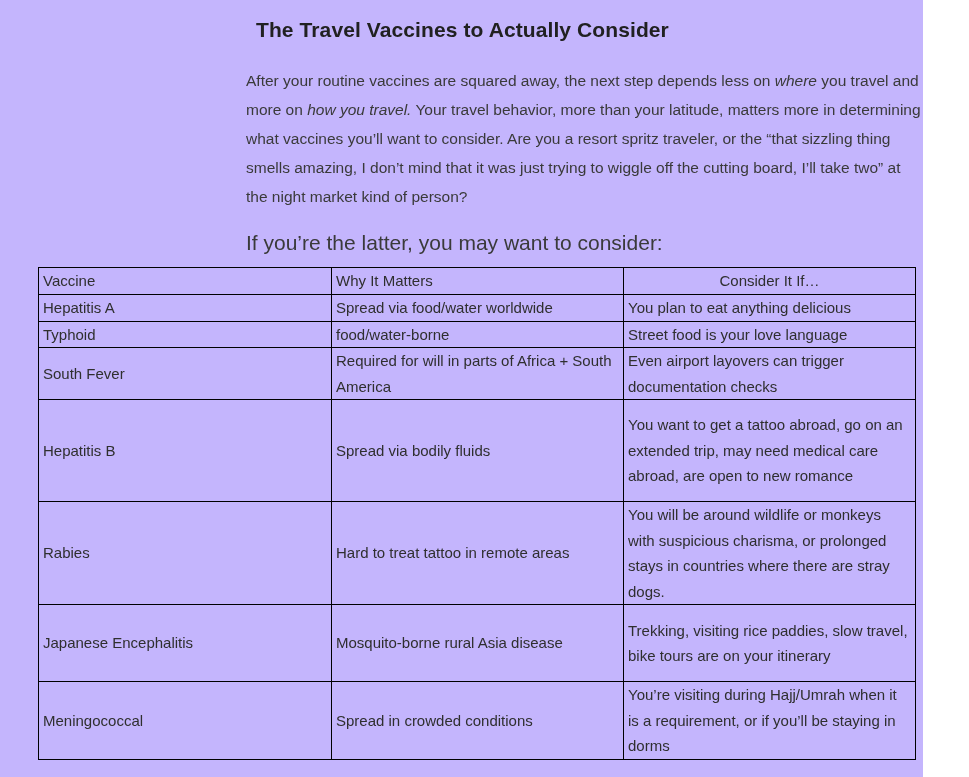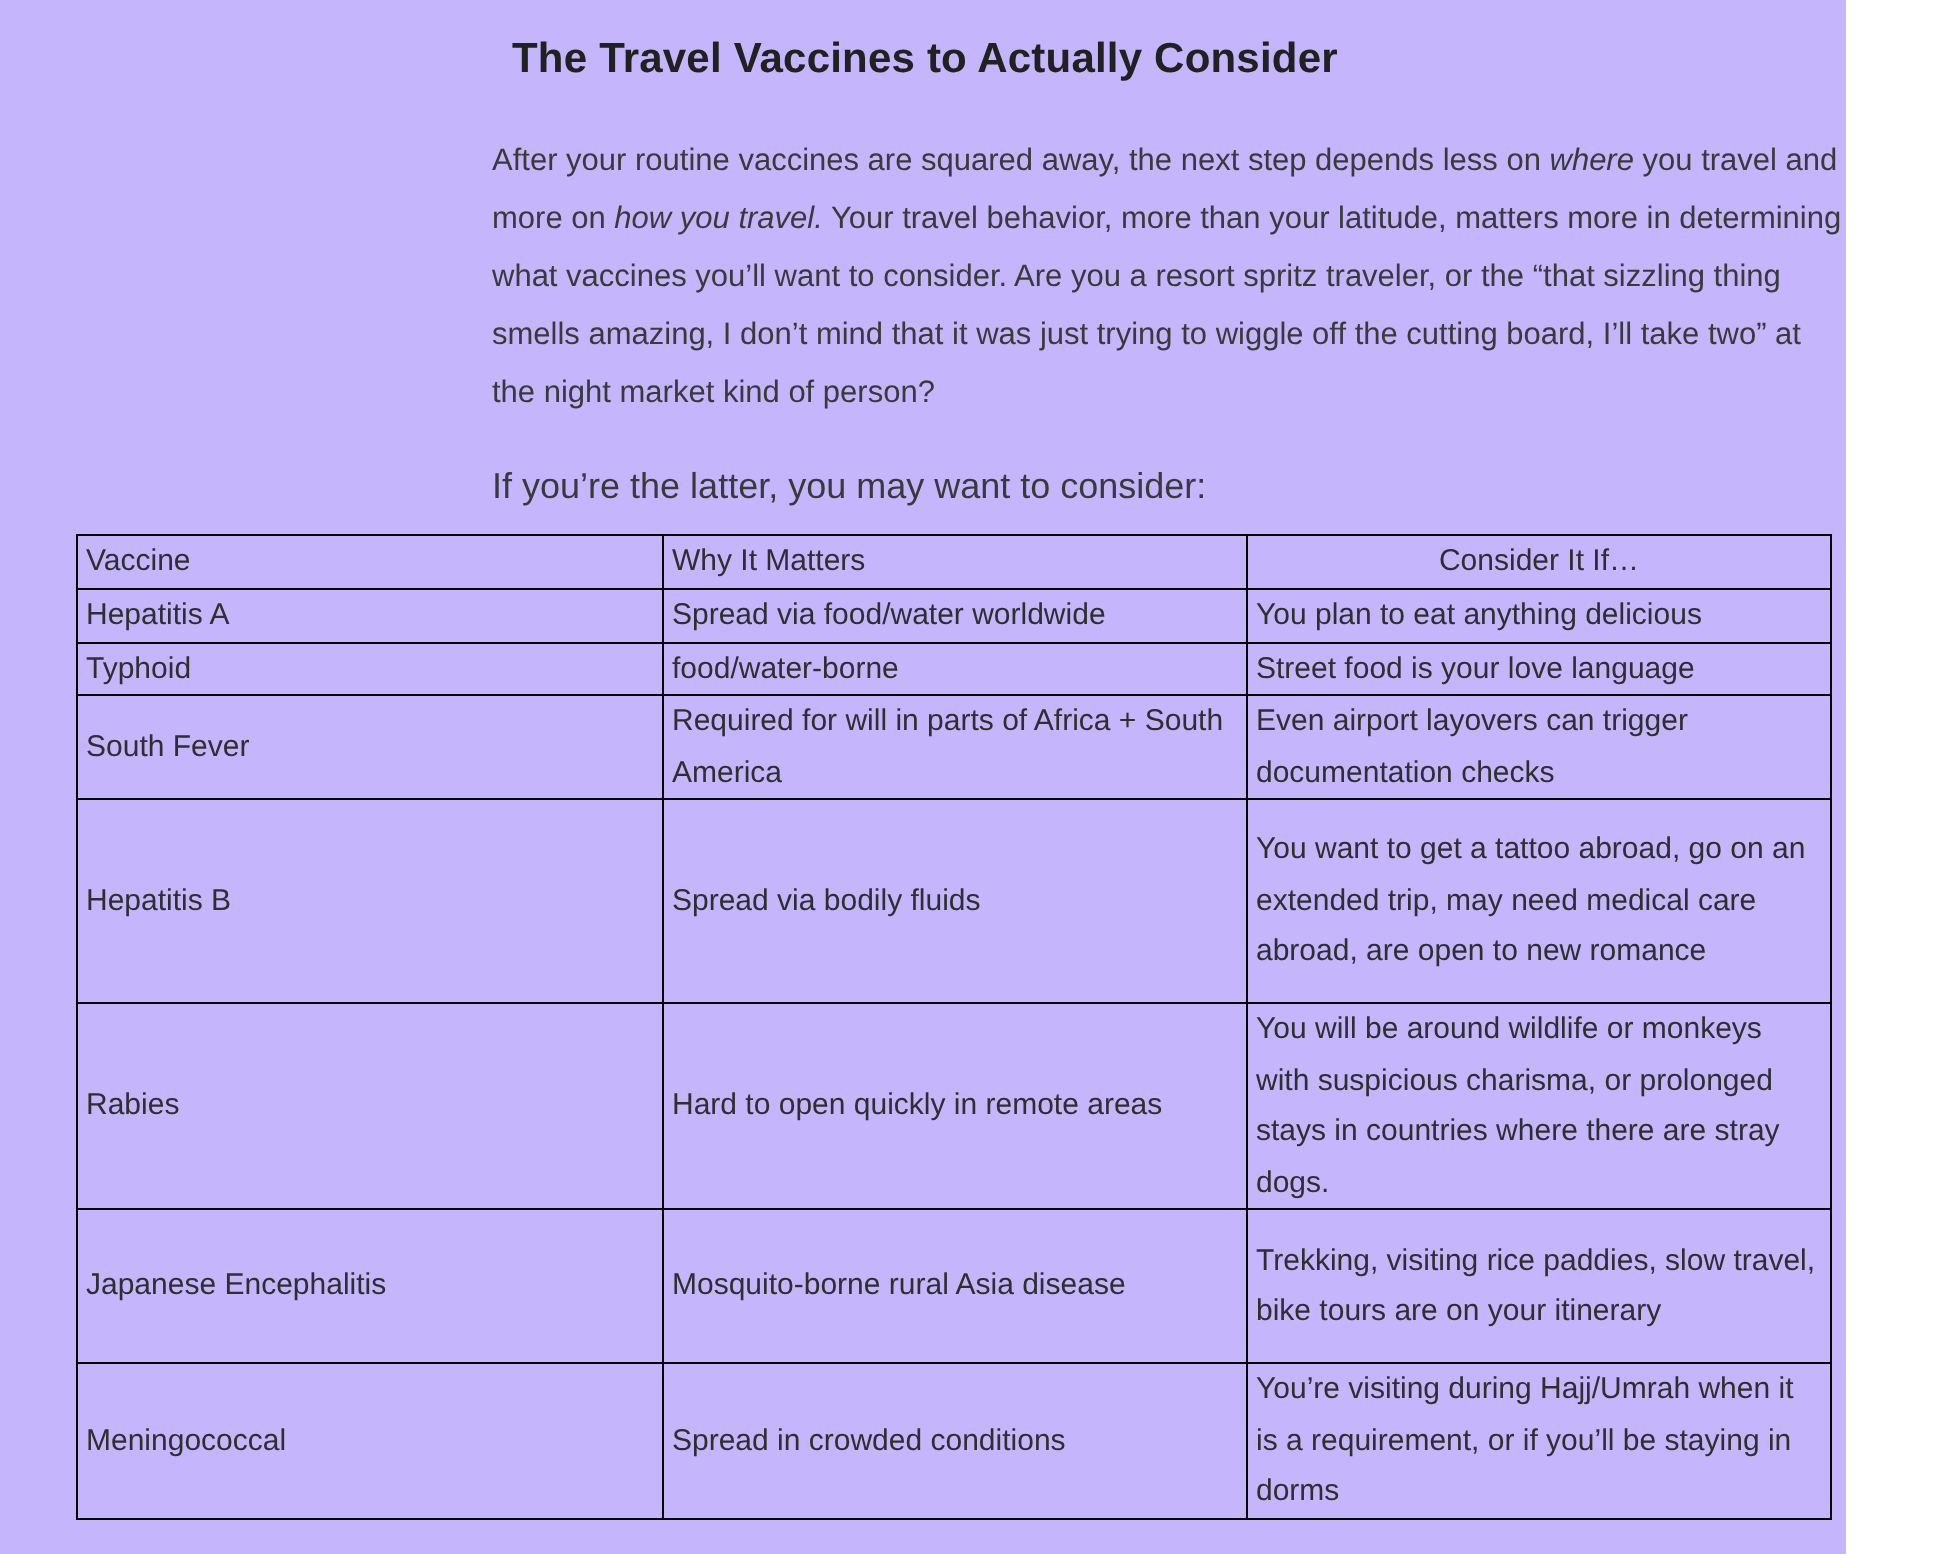--- a/index.html
+++ b/index.html
@@ -27,21 +27,21 @@
   .intro {
     margin: 23px 0 0 246px;
     width: 678px;
     font-size: 15.5px;
     line-height: 29px;
     color: #3a3a3a;
   }
   .lead-in {
     margin: 21px 0 0 246px;
     width: 678px;
-    font-size: 18px;
+    font-size: 21px;
     line-height: 22px;
     color: #3a3a3a;
   }
   table.vaccine-table {
     margin: 13px 0 0 38px;
     width: 877px;
     border-collapse: collapse;
     table-layout: fixed;
     font-size: 15px;
     color: #2f2f2f;
@@ -107,21 +107,21 @@
         <td>Required for will in parts of Africa + South America</td>
         <td>Even airport layovers can trigger documentation checks</td>
       </tr>
       <tr class="h102">
         <td>Hepatitis B</td>
         <td>Spread via bodily fluids</td>
         <td>You want to get a tattoo abroad, go on an extended trip, may need medical care abroad, are open to new romance</td>
       </tr>
       <tr class="h102">
         <td>Rabies</td>
-        <td>Hard to open quickly in remote areas</td>
+        <td>Hard to treat tattoo in remote areas</td>
         <td>You will be around wildlife or monkeys with suspicious charisma, or prolonged stays in countries where there are stray dogs.</td>
       </tr>
       <tr class="h77">
         <td>Japanese Encephalitis</td>
         <td>Mosquito-borne rural Asia disease</td>
         <td>Trekking, visiting rice paddies, slow travel, bike tours are on your itinerary</td>
       </tr>
       <tr class="h76">
         <td>Meningococcal</td>
         <td>Spread in crowded conditions</td>

